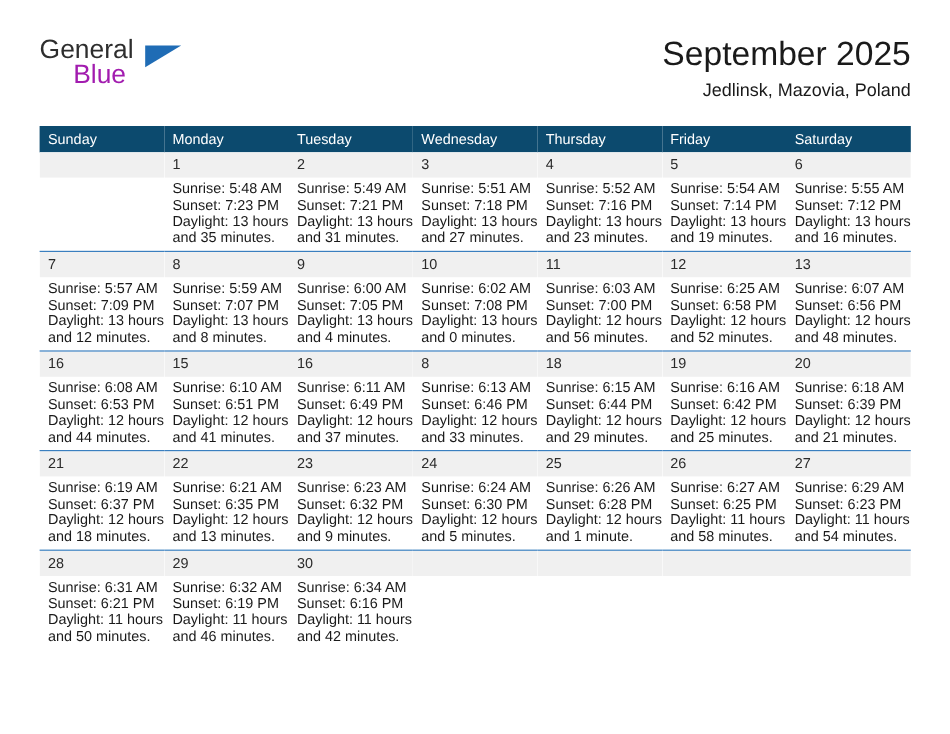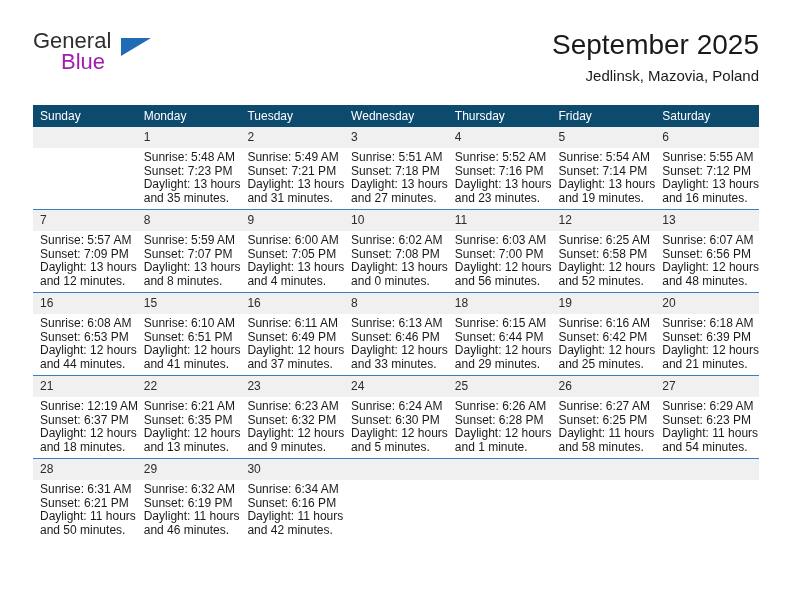--- a/index.html
+++ b/index.html
@@ -408,21 +408,21 @@
                 <div>and 21 minutes.</div>
               </div>
             </div>
           </td>
         </tr>
         <tr class="week-row">
           <td>
             <div class="cell-inner">
               <div class="daynum">21</div>
               <div class="info">
-                <div>Sunrise: 12:19 AM</div>
+                <div>Sunrise: 6:19 AM</div>
                 <div>Sunset: 6:37 PM</div>
                 <div>Daylight: 12 hours</div>
                 <div>and 18 minutes.</div>
               </div>
             </div>
           </td>
           <td>
             <div class="cell-inner">
               <div class="daynum">22</div>
               <div class="info">

